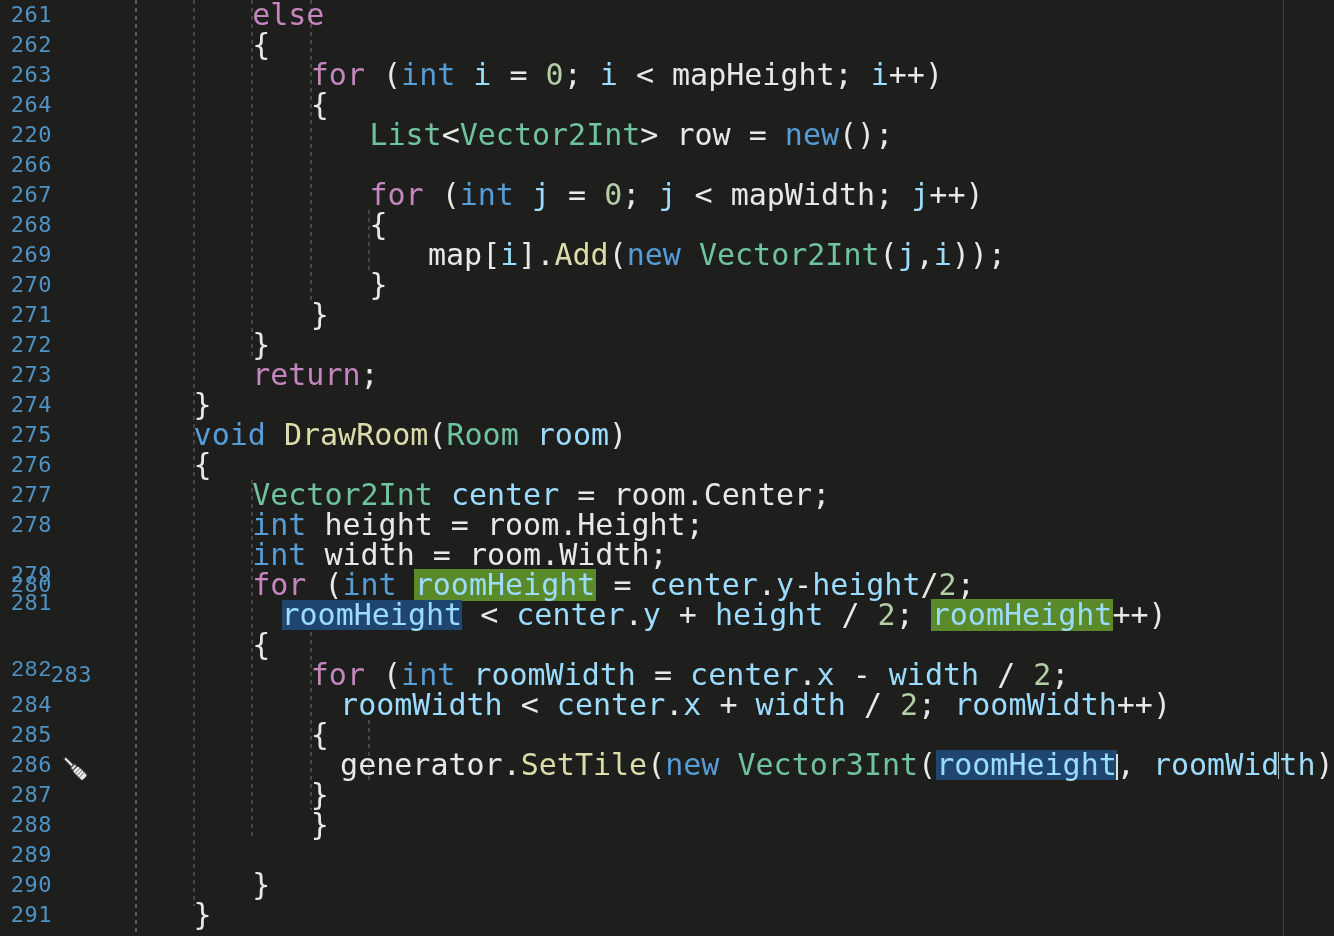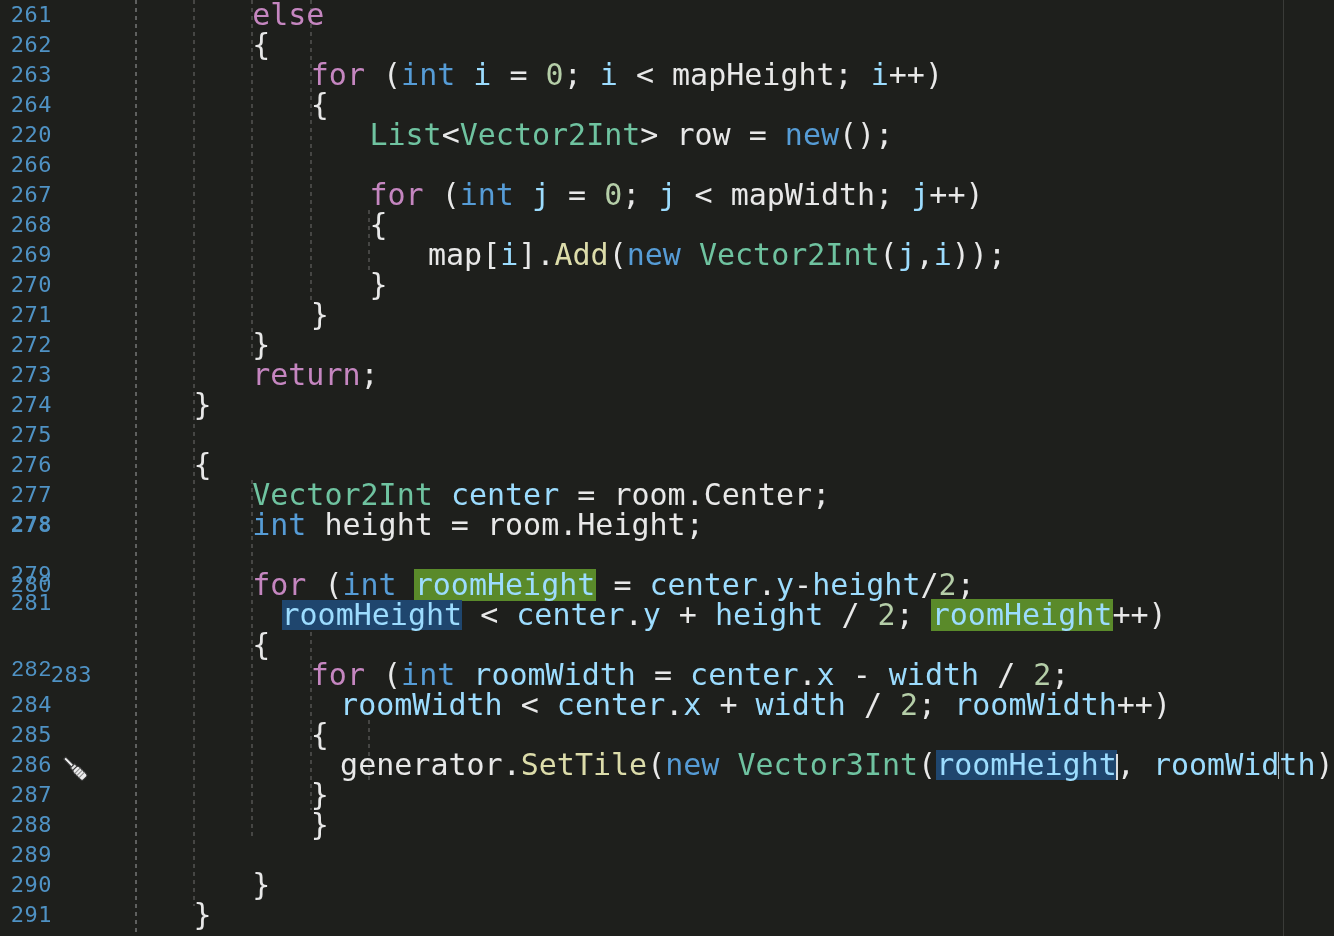--- a/index.html
+++ b/index.html
@@ -145,23 +145,25 @@
       <div class="line" style="top: 90px; left: 310.8px;"><span class="code-text t-plain">{</span></div>
       <div class="line" style="top: 120px; left: 369.4px;"><span class="code-text t-class">List</span><span class="code-text t-plain">&lt;</span><span class="code-text t-class">Vector2Int</span><span class="code-text t-plain">&gt; </span><span class="code-text t-plain">row</span><span class="code-text t-plain"> = </span><span class="code-text t-new">new</span><span class="code-text t-plain">();</span></div>
       <div class="line" style="top: 180px; left: 369.4px;"><span class="code-text t-kw">for</span><span class="code-text t-plain"> (</span><span class="code-text t-type">int</span><span class="code-text t-plain"> </span><span class="code-text t-var">j</span><span class="code-text t-plain"> = </span><span class="code-text t-num">0</span><span class="code-text t-plain">; </span><span class="code-text t-var">j</span><span class="code-text t-plain"> &lt; </span><span class="code-text t-plain">mapWidth</span><span class="code-text t-plain">; </span><span class="code-text t-var">j</span><span class="code-text t-plain">++)</span></div>
       <div class="line" style="top: 210px; left: 369.4px;"><span class="code-text t-plain">{</span></div>
       <div class="line" style="top: 240px; left: 428px;"><span class="code-text t-plain">map</span><span class="code-text t-plain">[</span><span class="code-text t-var">i</span><span class="code-text t-plain">]</span><span class="code-text t-plain">.</span><span class="code-text t-fn">Add</span><span class="code-text t-plain">(</span><span class="code-text t-new">new</span><span class="code-text t-plain"> </span><span class="code-text t-class">Vector2Int</span><span class="code-text t-plain">(</span><span class="code-text t-var">j</span><span class="code-text t-plain">,</span><span class="code-text t-var">i</span><span class="code-text t-plain">));</span></div>
       <div class="line" style="top: 270px; left: 369.4px;"><span class="code-text t-plain">}</span></div>
       <div class="line" style="top: 300px; left: 310.8px;"><span class="code-text t-plain">}</span></div>
       <div class="line" style="top: 330px; left: 252.2px;"><span class="code-text t-plain">}</span></div>
       <div class="line" style="top: 360px; left: 252.2px;"><span class="code-text t-kw">return</span><span class="code-text t-plain">;</span></div>
       <div class="line" style="top: 390px; left: 193.6px;"><span class="code-text t-plain">}</span></div>
+      <div class="line" style="top: 420px; left: 193.6px;"><span class="code-text t-type">void</span><span class="code-text t-plain"> </span><span class="code-text t-fn">DrawRoom</span><span class="code-text t-plain">(</span><span class="code-text t-class">Room</span><span class="code-text t-plain"> </span><span class="code-text t-var">room</span><span class="code-text t-plain">)</span></div>
       <div class="line" style="top: 450px; left: 193.6px;"><span class="code-text t-plain">{</span></div>
       <div class="line" style="top: 480px; left: 252.2px;"><span class="code-text t-class">Vector2Int</span><span class="code-text t-plain"> </span><span class="code-text t-var">center</span><span class="code-text t-plain"> = </span><span class="code-text t-plain">room</span><span class="code-text t-plain">.</span><span class="code-text t-plain">Center</span><span class="code-text t-plain">;</span></div>
       <div class="line" style="top: 510px; left: 252.2px;"><span class="code-text t-type">int</span><span class="code-text t-plain"> </span><span class="code-text t-plain">height</span><span class="code-text t-plain"> = </span><span class="code-text t-plain">room</span><span class="code-text t-plain">.</span><span class="code-text t-plain">Height</span><span class="code-text t-plain">;</span></div>
+      <div class="line" style="top: 540px; left: 252.2px;"><span class="code-text t-type">int</span><span class="code-text t-plain"> </span><span class="code-text t-plain">width</span><span class="code-text t-plain"> = </span><span class="code-text t-plain">room</span><span class="code-text t-plain">.</span><span class="code-text t-plain">Width</span><span class="code-text t-plain">;</span></div>
       <div class="line" style="top: 570px; left: 252.2px;"><span class="code-text t-kw">for</span><span class="code-text t-plain"> (</span><span class="code-text t-type">int</span><span class="code-text t-plain"> </span><span class="code-text t-var hl-match">roomHeight</span><span class="code-text t-plain"> = </span><span class="code-text t-var">center</span><span class="code-text t-plain">.</span><span class="code-text t-var">y</span><span class="code-text t-plain">-</span><span class="code-text t-var">height</span><span class="code-text t-plain">/</span><span class="code-text t-num">2</span><span class="code-text t-plain">;</span></div>
       <div class="line" style="top: 600px; left: 281.5px;"><span class="code-text t-var hl-sel">roomHeight</span><span class="code-text t-plain"> &lt; </span><span class="code-text t-var">center</span><span class="code-text t-plain">.</span><span class="code-text t-var">y</span><span class="code-text t-plain"> + </span><span class="code-text t-var">height</span><span class="code-text t-plain"> / </span><span class="code-text t-num">2</span><span class="code-text t-plain">; </span><span class="code-text t-var hl-match">roomHeight</span><span class="code-text t-plain">++)</span></div>
       <div class="line" style="top: 630px; left: 252.2px;"><span class="code-text t-plain">{</span></div>
       <div class="line" style="top: 660px; left: 310.8px;"><span class="code-text t-kw">for</span><span class="code-text t-plain"> (</span><span class="code-text t-type">int</span><span class="code-text t-plain"> </span><span class="code-text t-var">roomWidth</span><span class="code-text t-plain"> = </span><span class="code-text t-var">center</span><span class="code-text t-plain">.</span><span class="code-text t-var">x</span><span class="code-text t-plain"> - </span><span class="code-text t-var">width</span><span class="code-text t-plain"> / </span><span class="code-text t-num">2</span><span class="code-text t-plain">;</span></div>
       <div class="line" style="top: 690px; left: 340.1px;"><span class="code-text t-var">roomWidth</span><span class="code-text t-plain"> &lt; </span><span class="code-text t-var">center</span><span class="code-text t-plain">.</span><span class="code-text t-var">x</span><span class="code-text t-plain"> + </span><span class="code-text t-var">width</span><span class="code-text t-plain"> / </span><span class="code-text t-num">2</span><span class="code-text t-plain">; </span><span class="code-text t-var">roomWidth</span><span class="code-text t-plain">++)</span></div>
       <div class="line" style="top: 720px; left: 310.8px;"><span class="code-text t-plain">{</span></div>
       <div class="line" style="top: 750px; left: 340.1px;"><span class="code-text t-plain">generator</span><span class="code-text t-plain">.</span><span class="code-text t-fn">SetTile</span><span class="code-text t-plain">(</span><span class="code-text t-new">new</span><span class="code-text t-plain"> </span><span class="code-text t-class">Vector3Int</span><span class="code-text t-plain">(</span><span class="code-text t-var hl-sel">roomHeight</span><span class="caret"></span><span class="code-text t-plain">, </span><span class="code-text t-var">roomWidth</span><span class="code-text t-plain">), </span><span class="code-text t-plain">tiles</span><span class="code-text t-plain">[</span><span class="code-text t-num">0</span><span class="code-text t-plain">]);</span></div>
       <div class="line" style="top: 780px; left: 310.8px;"><span class="code-text t-plain">}</span></div>
       <div class="line" style="top: 810px; left: 310.8px;"><span class="code-text t-plain">}</span></div>
       <div class="line" style="top: 840px; left: 135px;"></div>
@@ -180,21 +182,21 @@
       <div class="lnum" style="top: 210px;">268</div>
       <div class="lnum" style="top: 240px;">269</div>
       <div class="lnum" style="top: 270px;">270</div>
       <div class="lnum" style="top: 300px;">271</div>
       <div class="lnum" style="top: 330px;">272</div>
       <div class="lnum" style="top: 360px;">273</div>
       <div class="lnum" style="top: 390px;">274</div>
       <div class="lnum" style="top: 420px;">275</div>
       <div class="lnum" style="top: 450px;">276</div>
       <div class="lnum" style="top: 480px;">277</div>
-      <div class="lnum" style="top: 510px; font-weight: bold;">278</div>
+      <div class="lnum" style="top: 510px;">278</div>
       <div class="lnum" style="top: 560px;">279</div>
       <div class="lnum" style="top: 570px;">280</div>
       <div class="lnum" style="top: 588px;">281</div>
       <div class="lnum" style="top: 656px; font-family: Liberation Mono, monospace;">282</div>
       <div class="lnum" style="top: 660px; padding-left: 40px;">283</div>
       <div class="lnum" style="top: 690px;">284</div>
       <div class="lnum" style="top: 720px;">285</div>
       <div class="lnum" style="top: 750px;">286</div>
       <div class="lnum" style="top: 780px;">287</div>
       <div class="lnum" style="top: 810px;">288</div>

